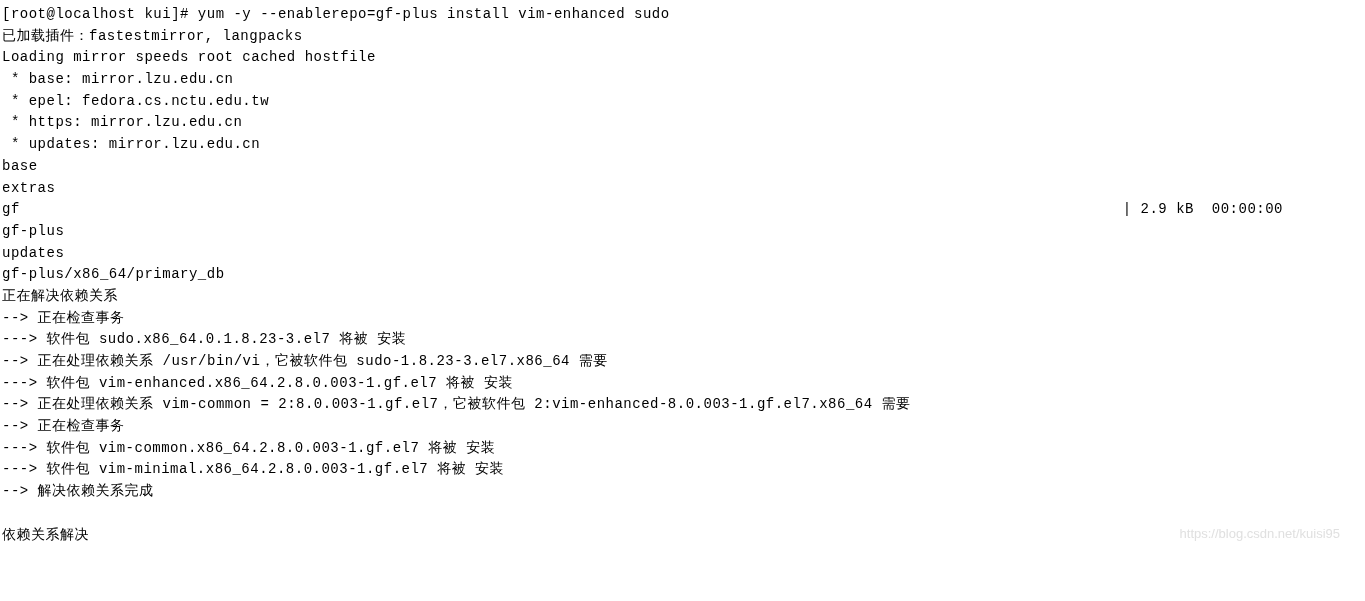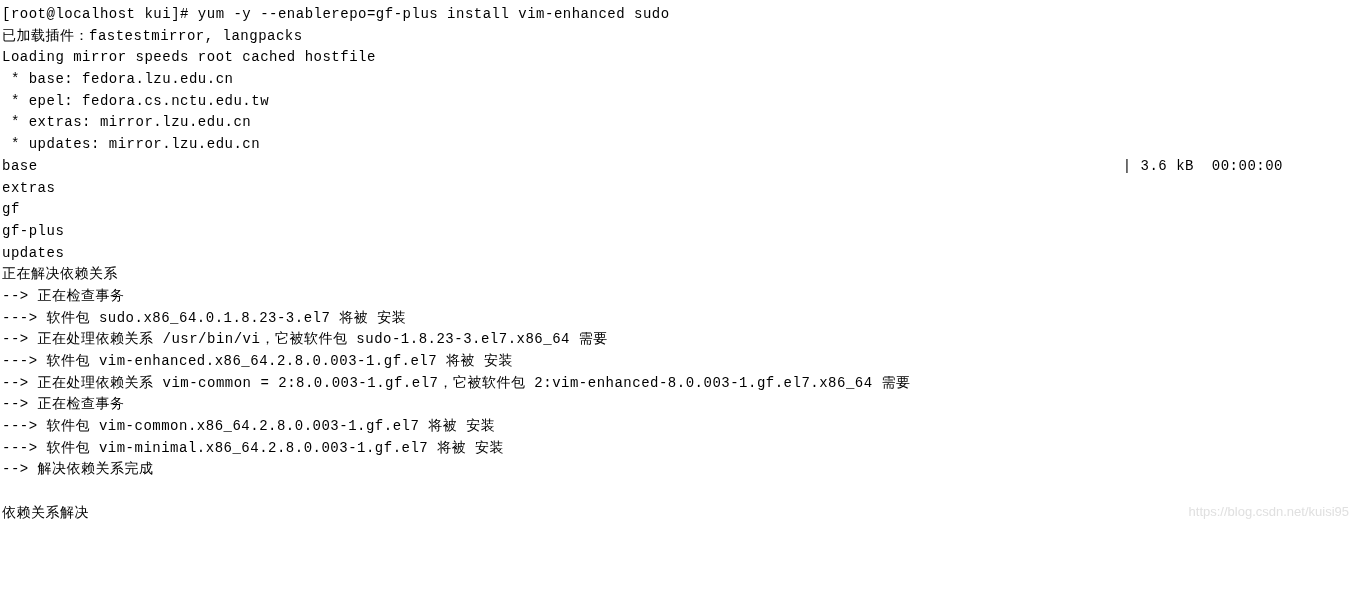--- a/index.html
+++ b/index.html
@@ -15,21 +15,21 @@
       letter-spacing: 0.5px;
     }
     .line {
       white-space: pre;
       display: flex;
     }
     .left { flex: 0 0 auto; font-family: Liberation Mono, monospace; }
     .right { margin-left: auto; padding-right: 80px; }
     .watermark {
       position: absolute;
-      right: 16px;
+      right: 25px;
       bottom: 6px;
       color: #e0e0e0;
       font-size: 13px;
       font-family: Arial, sans-serif;
       letter-spacing: 0;
     }
   </style>
 </head>
 <body>
 
@@ -37,42 +37,42 @@
   <span class="left"><span>[root@localhost kui]# </span><span>yum -y --enablerepo=gf-plus install vim-enhanced sudo</span></span>
 </div>
 
 <div class="line"><span class="left">已加载插件：fastestmirror, langpacks</span></div>
 <div class="line"><span class="left">Loading mirror speeds root cached hostfile</span></div>
 
 <div class="line">
   
 </div>
 
-<div class="line"><span class="left"> * base: fedora.lzu.edu.cn</span></div>
+<div class="line"><span class="left"> * base: mirror.lzu.edu.cn</span></div>
 <div class="line"><span class="left"> * epel: fedora.cs.nctu.edu.tw</span></div>
-<div class="line"><span class="left"> * extras: mirror.lzu.edu.cn</span></div>
+<div class="line"><span class="left"> * https: mirror.lzu.edu.cn</span></div>
 <div class="line"><span class="left"> * updates: mirror.lzu.edu.cn</span></div>
 
 <div class="line">
-  <span class="left">base</span><span class="right">| 3.6 kB  00:00:00</span>
+  <span class="left">base</span>
 </div>
 <div class="line">
   <span class="left">extras</span>
 </div>
 <div class="line">
-  <span class="left">gf</span>
+  <span class="left">gf</span><span class="right">| 2.9 kB  00:00:00</span>
 </div>
 <div class="line">
   <span class="left">gf-plus</span>
 </div>
 <div class="line">
   <span class="left">updates</span>
 </div>
 <div class="line">
-  
+  <span class="left">gf-plus/x86_64/primary_db</span>
 </div>
 
 <div class="line"><span class="left">正在解决依赖关系</span></div>
 
 <div class="line"><span class="left">--&gt; 正在检查事务</span></div>
 <div class="line"><span class="left">---&gt; 软件包 sudo.x86_64.0.1.8.23-3.el7 将被 安装</span></div>
 <div class="line"><span class="left">--&gt; 正在处理依赖关系 /usr/bin/vi，它被软件包 sudo-1.8.23-3.el7.x86_64 需要</span></div>
 <div class="line"><span class="left">---&gt; 软件包 vim-enhanced.x86_64.2.8.0.003-1.gf.el7 将被 安装</span></div>
 <div class="line"><span class="left">--&gt; 正在处理依赖关系 vim-common = 2:8.0.003-1.gf.el7，它被软件包 2:vim-enhanced-8.0.003-1.gf.el7.x86_64 需要</span></div>
 <div class="line"><span class="left">--&gt; 正在检查事务</span></div>

